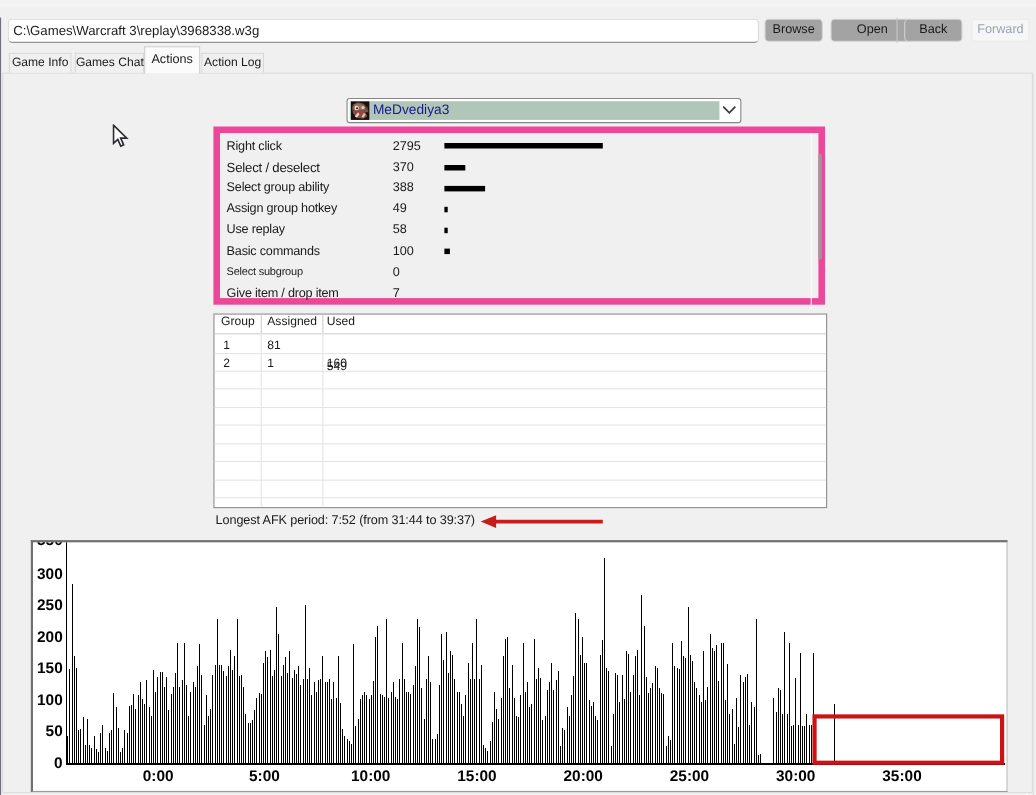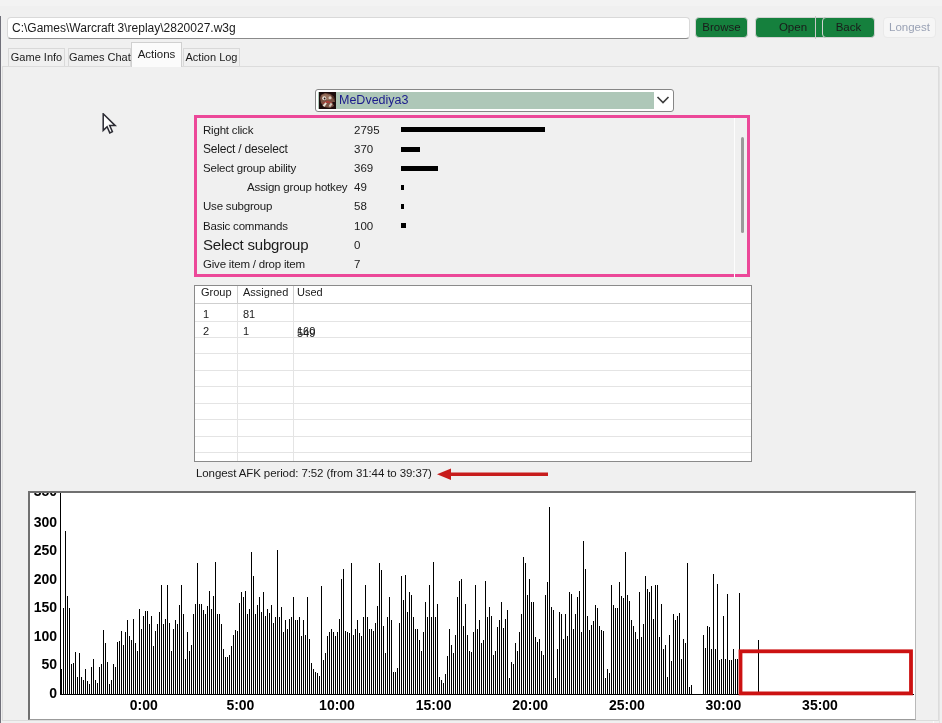--- a/index.html
+++ b/index.html
@@ -1,34 +1,34 @@
 <!DOCTYPE html>
 <html><head><meta charset="utf-8"><title>r</title><style>
 * { margin:0; padding:0; box-sizing:border-box; }
 html,body { width:942px; height:723px; }
 body { position:relative; background:#f0f0f0; font-family:"Liberation Sans",sans-serif; font-size:12px; color:#1a1a1a; overflow:hidden; }
 .abs { position:absolute; }
-.btn { position:absolute; top:17px; height:21px; background:#15803d; border:1px solid #d2d2d2; border-radius:4px; text-align:center; line-height:19px; font-size:11.5px; }
+.btn { position:absolute; top:17px; height:21px; background:#a3a3a3; border:1px solid #d2d2d2; border-radius:4px; text-align:center; line-height:19px; font-size:11.5px; }
 .tab { position:absolute; background:#f0f0f0; border:1px solid #d9d9d9; border-bottom:none; text-align:center; font-size:11px; white-space:nowrap; }
 svg text { font-family:"Liberation Sans",sans-serif; font-size:14px; font-weight:bold; fill:#000; }
 </style></head>
 <body>
 
 <div class="abs" style="left:0;top:0;width:942px;height:6px;background:#f3f3f3;"></div>
 <div class="abs" style="left:0;top:16px;width:1px;height:707px;background:#70707a;"></div>
 <div class="abs" style="left:933px;top:67px;width:1px;height:656px;background:#fdfdfd;"></div>
 <div class="abs" style="left:939px;top:67px;width:1px;height:656px;background:#e3e3e3;"></div>
 
-<div class="abs" style="left:7px;top:17px;width:683px;height:22px;background:#fff;border:1px solid #d9d9d9;border-bottom-color:#8a8a8a;border-radius:4px;line-height:20px;padding-left:4px;">C:\Games\Warcraft 3\replay\2820027.w3g</div>
+<div class="abs" style="left:7px;top:17px;width:683px;height:22px;background:#fff;border:1px solid #d9d9d9;border-bottom-color:#8a8a8a;border-radius:4px;line-height:20px;padding-left:4px;">C:\Games\Warcraft 3\replay\3968338.w3g</div>
 
 <div class="btn" style="left:695px;width:53px;">Browse</div>
 <div class="btn" style="left:755px;width:76px;">Open</div>
 <div class="abs" style="left:815px;top:16px;width:1px;height:23px;background:#c9c9c9;"></div>
 <div class="btn" style="left:822px;width:53px;">Back</div>
-<div class="btn" style="left:883px;width:53px;background:#f6f6f6;border-color:#e9e9e9;color:#9aa2b5;">Longest</div>
+<div class="btn" style="left:883px;width:53px;background:#f6f6f6;border-color:#e9e9e9;color:#9aa2b5;">Forward</div>
 
 <div class="abs" style="left:2px;top:66px;width:937px;height:655px;background:#f0f0f0;border:1px solid #dcdcdc;"></div>
 
 <div class="tab" style="left:8px;top:48px;width:57px;height:18px;line-height:17px;">Game Info</div>
 <div class="tab" style="left:68px;top:48px;width:63px;height:18px;line-height:17px;">Games Chat</div>
 <div class="tab" style="left:183px;top:48px;width:57px;height:18px;line-height:17px;">Action Log</div>
 <div class="tab" style="left:131px;top:42px;width:51px;height:25px;line-height:22px;background:#fbfbfb;border-color:#d0d0d0;font-size:11.5px;">Actions</div>
 
 <div class="abs" style="left:315px;top:89px;width:359px;height:23px;background:#fff;border:1px solid #868686;border-radius:3px;"></div>
 <div class="abs" style="left:318px;top:92px;width:336px;height:17px;background:#aec7b8;"></div>
@@ -42,40 +42,40 @@
   <path d="M2.5,11.5 L8.5,9 L14,11 L8.5,10.6 Z" fill="#c03434"></path>
   <path d="M3.5,13.8 L6.5,10.2 L7.8,11.6 L5.6,14.8 Z" fill="#e6ded2"></path>
   <path d="M9.6,14.2 L11.8,10.6 L13.4,12.2 L11.4,15 Z" fill="#cfc5b8"></path>
   <path d="M12,2 L15,5 L16,9 L13,5 Z" fill="#4a2f26"></path>
 </svg>
 <div class="abs" style="left:339px;top:92px;height:17px;line-height:17px;color:#1a1a8c;font-size:12.5px;">MeDvediya3</div>
 <svg class="abs" style="left:655px;top:94px;" width="16" height="12" viewBox="0 0 16 12">
   <path d="M2.5,3 L8,8.5 L13.5,3" fill="none" stroke="#3c3c3c" stroke-width="1.6"></path>
 </svg>
 
-<div class="abs" style="left:194px;top:115px;width:556px;height:162px;background:#f0f0f0;border:3px solid #ec4899;">
+<div class="abs" style="left:194px;top:115px;width:556px;height:162px;background:#f0f0f0;border:6px solid #ec4899;">
 <div class="abs" style="left:6px;top:3.5px;height:16px;line-height:16px;font-size:11.5px;letter-spacing:-0.2px;">Right click</div>
     <div class="abs" style="left:157px;top:3.5px;height:16px;line-height:16px;font-size:11.5px;">2795</div>
     <div class="abs" style="left:204px;top:9.4px;width:144px;height:5px;background:#000;"></div>
     <div class="abs" style="left:6px;top:22.7px;height:16px;line-height:16px;font-size:12px;letter-spacing:-0.2px;">Select / deselect</div>
     <div class="abs" style="left:157px;top:22.7px;height:16px;line-height:16px;font-size:11.5px;">370</div>
     <div class="abs" style="left:204px;top:28.6px;width:19px;height:5px;background:#000;"></div>
     <div class="abs" style="left:6px;top:41.9px;height:16px;line-height:16px;font-size:11.5px;letter-spacing:-0.2px;">Select group ability</div>
-    <div class="abs" style="left:157px;top:41.9px;height:16px;line-height:16px;font-size:11.5px;">369</div>
+    <div class="abs" style="left:157px;top:41.9px;height:16px;line-height:16px;font-size:11.5px;">388</div>
     <div class="abs" style="left:204px;top:47.8px;width:36.5px;height:5px;background:#000;"></div>
-    <div class="abs" style="left:6px;top:61.1px;height:16px;line-height:16px;font-size:11.5px;letter-spacing:-0.2px;margin-left:44px;">Assign group hotkey</div>
+    <div class="abs" style="left:6px;top:61.1px;height:16px;line-height:16px;font-size:11.5px;letter-spacing:-0.2px;">Assign group hotkey</div>
     <div class="abs" style="left:157px;top:61.1px;height:16px;line-height:16px;font-size:11.5px;">49</div>
     <div class="abs" style="left:204px;top:67.0px;width:2.5px;height:5px;background:#000;"></div>
-    <div class="abs" style="left:6px;top:80.3px;height:16px;line-height:16px;font-size:11.5px;letter-spacing:-0.2px;">Use subgroup</div>
+    <div class="abs" style="left:6px;top:80.3px;height:16px;line-height:16px;font-size:11.5px;letter-spacing:-0.2px;">Use replay</div>
     <div class="abs" style="left:157px;top:80.3px;height:16px;line-height:16px;font-size:11.5px;">58</div>
     <div class="abs" style="left:204px;top:86.2px;width:3px;height:5px;background:#000;"></div>
     <div class="abs" style="left:6px;top:99.5px;height:16px;line-height:16px;font-size:11.5px;letter-spacing:-0.2px;text-align:right;">Basic commands</div>
     <div class="abs" style="left:157px;top:99.5px;height:16px;line-height:16px;font-size:11.5px;">100</div>
     <div class="abs" style="left:204px;top:105.4px;width:5.2px;height:5px;background:#000;"></div>
-    <div class="abs" style="left:6px;top:118.7px;height:16px;line-height:16px;font-size:15px;letter-spacing:-0.2px;">Select subgroup</div>
+    <div class="abs" style="left:6px;top:118.7px;height:16px;line-height:16px;font-size:10px;letter-spacing:-0.2px;">Select subgroup</div>
     <div class="abs" style="left:157px;top:118.7px;height:16px;line-height:16px;font-size:11.5px;">0</div>
     <div class="abs" style="left:6px;top:137.9px;height:16px;line-height:16px;font-size:11.5px;letter-spacing:-0.2px;">Give item / drop item</div>
     <div class="abs" style="left:157px;top:137.9px;height:16px;line-height:16px;font-size:11.5px;">7</div>
 <div class="abs" style="left:537px;top:0;width:1px;height:160px;background:#fdfdfd;"></div>
 <div class="abs" style="left:544px;top:19px;width:3px;height:96px;background:#9a9a9a;border-radius:2px;"></div>
 </div>
 
 <div class="abs" style="left:194px;top:285px;width:558px;height:177px;background:#fff;border:1px solid #8a8a8a;">
 <div class="abs" style="left:6px;top:-2px;height:16px;line-height:16px;font-size:11px;text-align:center;">Group</div>
     <div class="abs" style="left:48px;top:-2px;height:16px;line-height:16px;font-size:11px;">Assigned</div>

